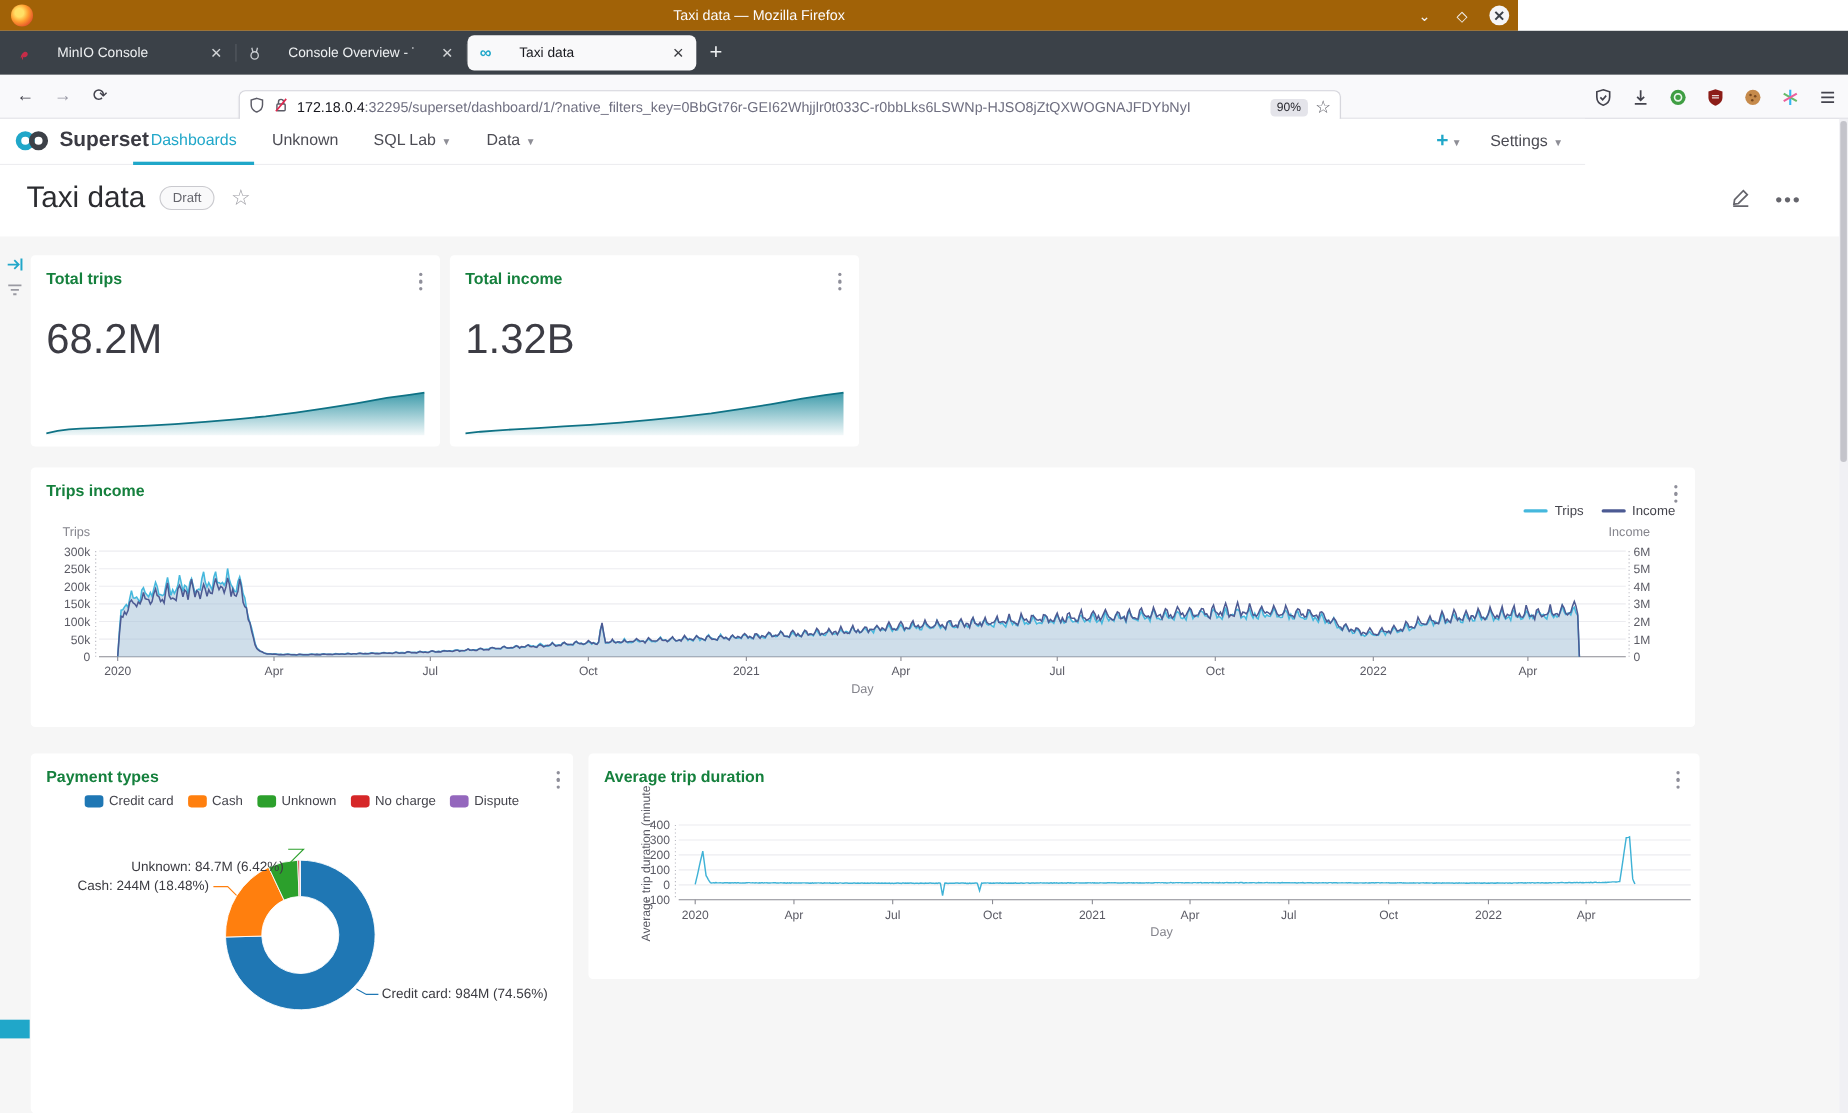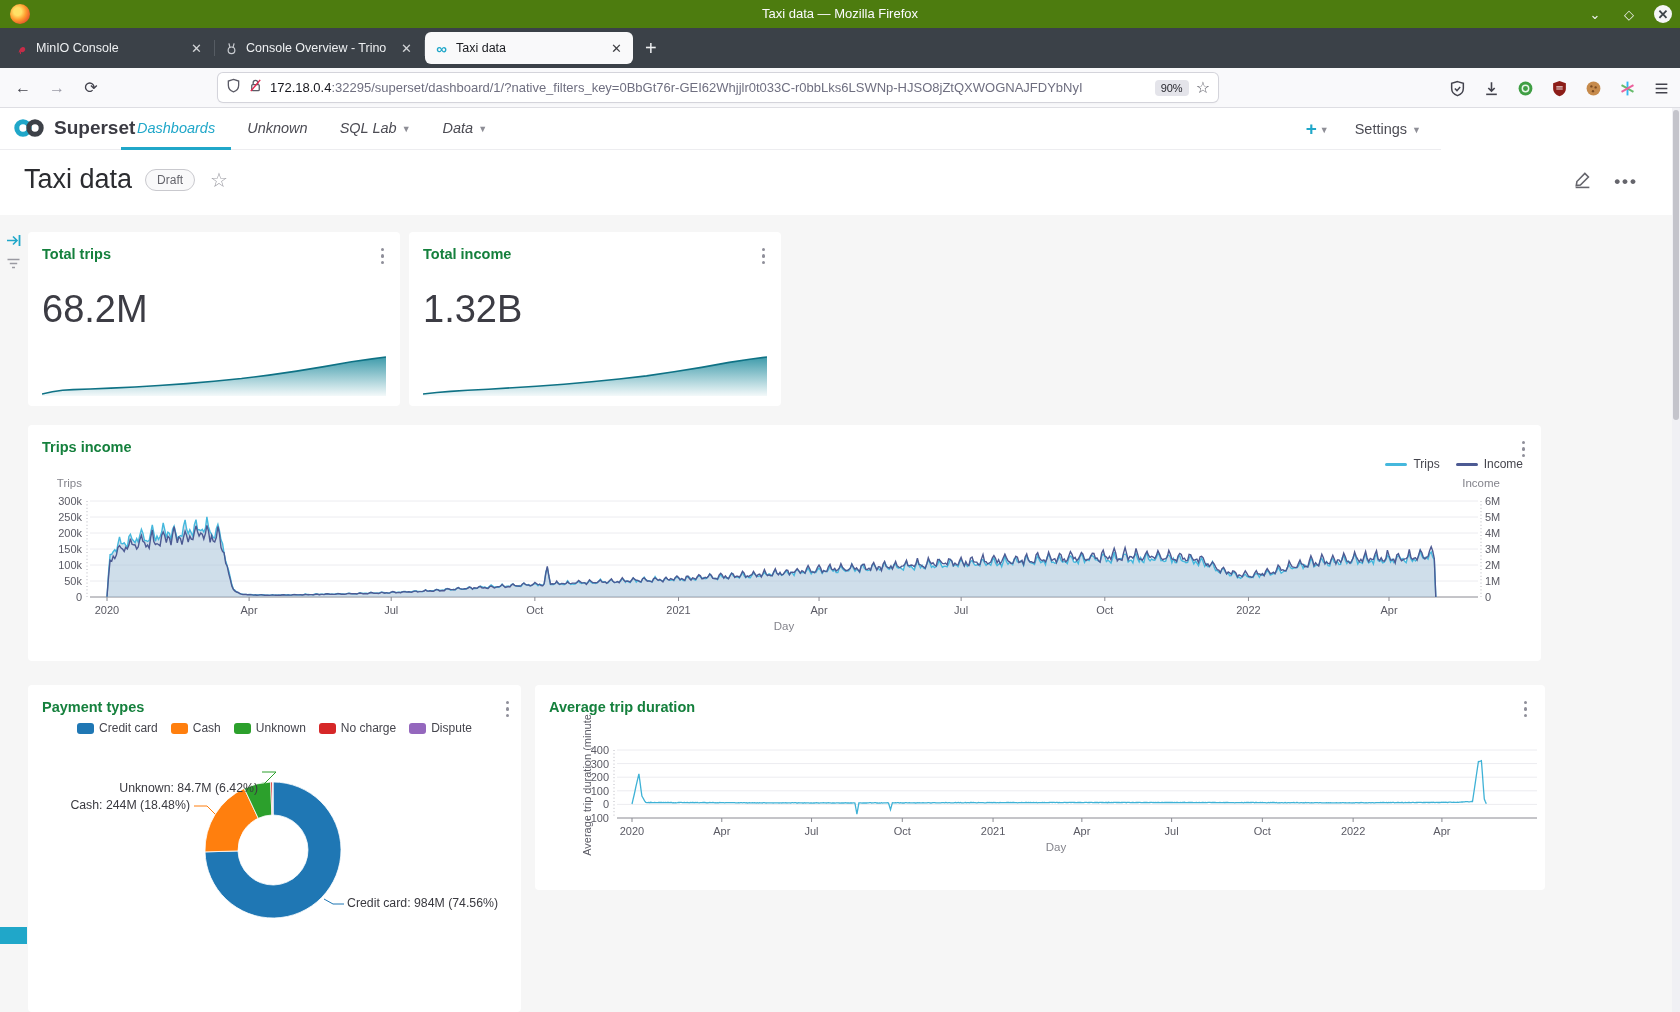--- a/index.html
+++ b/index.html
@@ -1,56 +1,56 @@
 <!DOCTYPE html>
 <html><head>
 <meta charset="utf-8">
 <style>
   html,body{margin:0;padding:0;background:#222;font-family:"Liberation Sans",sans-serif;}
   .screen{position:relative;width:1680px;height:1012px;background:#fff;overflow:hidden;}
 
   
-  .titlebar{position:absolute;left:0;top:0;width:1680px;height:28px;background:#4d7c0f;}
+  .titlebar{position:absolute;left:0;top:0;width:1380px;height:28px;background:#a16207;}
   .ff-logo{position:absolute;left:10px;top:4px;width:20px;height:20px;border-radius:50%;
     background:radial-gradient(circle at 38% 38%, #ffe066 0 22%, #ff9a2e 48%, #e3502a 78%, #b53224 100%);}
   .window-title{position:absolute;left:50%;top:0;transform:translateX(-50%);line-height:28px;color:#fbfbfe;font-size:13px;}
   .win-controls{position:absolute;right:8px;top:0;height:28px;display:flex;align-items:center;gap:16px;}
   .winbtn{color:#f5f5f7;font-size:13px;width:18px;height:18px;display:flex;align-items:center;justify-content:center;}
   .winbtn.close{background:#f5f5f7;color:#3b4148;border-radius:50%;font-weight:700;}
 
   .tabbar{position:absolute;left:0;top:28px;width:1680px;height:40px;background:#3b4148;display:flex;align-items:center;padding-left:5px;box-sizing:border-box;}
-  .tab{width:208px;height:32px;display:flex;align-items:center;gap:7px;padding:0 9px;box-sizing:border-box;border-radius:6px;
+  .tab{width:208px;height:32px;display:flex;align-items:center;gap:23px;padding:0 9px;box-sizing:border-box;border-radius:6px;
     color:#eef0f2;font-size:12.5px;position:relative;margin-right:2px;}
   .tab .sep{position:absolute;right:-2px;top:8px;height:16px;width:1px;background:#565c63;}
   .tab.active{background:#f9f9fa;color:#191a1f;}
   .tab .title{flex:1;overflow:hidden;white-space:nowrap;text-overflow:clip;}
   .tab .close{font-size:13px;opacity:.85;padding:0 2px;}
   .newtab{color:#eef0f2;font-size:20px;margin-left:10px;font-weight:400;}
   .favicon{width:15px;height:15px;display:flex;align-items:center;justify-content:center;flex:0 0 15px;}
   .ss-glyph{color:#20a7c9;font-weight:700;font-size:15px;line-height:15px;}
 
   .toolbar{position:absolute;left:0;top:68px;width:1680px;height:39px;background:#f9f9fb;border-bottom:1px solid #dedee3;}
   .navbtn{position:absolute;top:7px;width:26px;height:26px;text-align:center;line-height:26px;font-size:16px;color:#43434d;}
-  .urlbar{position:absolute;left:218px;top:5px;width:1000px;height:29px;background:#fff;border-radius:5px;
+  .urlbar{position:absolute;left:218px;top:15px;width:1000px;height:29px;background:#fff;border-radius:5px;
     box-shadow:0 0 0 1px #d4d4db, 0 1px 3px rgba(0,0,0,.06);display:flex;align-items:center;padding:0 8px;box-sizing:border-box;gap:7px;}
   .url-text{flex:1;font-size:13px;color:#6f6f80;white-space:nowrap;overflow:hidden;}
   .url-host{color:#16161d;}
   .zoom-badge{background:#e4e4ea;border-radius:4px;font-size:11px;padding:2px 6px;color:#27272e;}
   .star-icon{color:#55555f;font-size:16px;}
   .ext-icons{position:absolute;right:10px;top:7px;display:flex;align-items:center;gap:17px;height:26px;}
   .ext-icons svg{display:block;}
 
   .scrollbar{position:absolute;right:0;top:108px;width:8px;height:904px;background:#f0f0f4;}
   .scroll-thumb{position:absolute;left:1px;top:2px;width:6px;height:310px;border-radius:3px;background:#c4c4cb;}
 
   
   .navbar{position:absolute;left:0;top:108px;width:1441px;height:42px;background:#fff;border-bottom:1px solid #ededf0;box-sizing:border-box;}
   .brand{position:absolute;left:12px;top:8px;display:flex;align-items:center;gap:8px;}
   .brand-name{font-size:19px;font-weight:700;color:#3b3b43;}
-  .nav-items{position:absolute;left:121px;top:0;height:42px;display:flex;font-style:italic;}
+  .nav-items{position:absolute;left:121px;top:0;height:42px;display:flex;}
   .nav-item{height:39px;padding:0 16px;display:flex;align-items:center;gap:5px;font-size:14.5px;color:#4c4c54;border-bottom:3px solid transparent;}
   .nav-item.active{color:#20a7c9;border-bottom-color:#20a7c9;}
   .caret{font-size:9px;color:#8e8e96;margin-top:2px;}
   .nav-right{position:absolute;right:20px;top:0;height:42px;display:flex;align-items:center;gap:26px;}
   .plus-btn{color:#20a7c9;font-size:19px;font-weight:700;display:flex;align-items:center;gap:3px;}
   .settings{font-size:14.5px;color:#4c4c54;display:flex;align-items:center;gap:5px;}
 
   .dash-header{position:absolute;left:0;top:150px;width:1672px;height:65px;background:#fff;}
   .dash-title{position:absolute;left:24px;top:14px;font-size:27px;color:#2b2c30;display:flex;align-items:center;}
   .badge-draft{border:1px solid #c9c9ce;border-radius:12px;background:#f9f9fa;color:#65656c;font-size:12px;padding:3px 11px;margin-left:13px;font-weight:400;}

